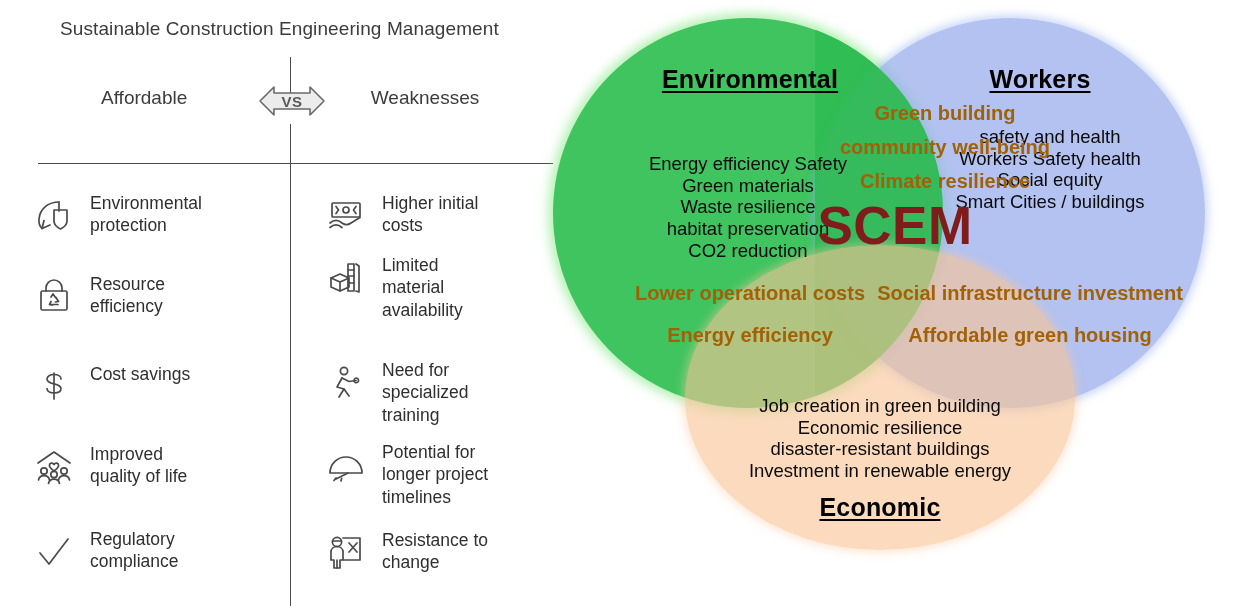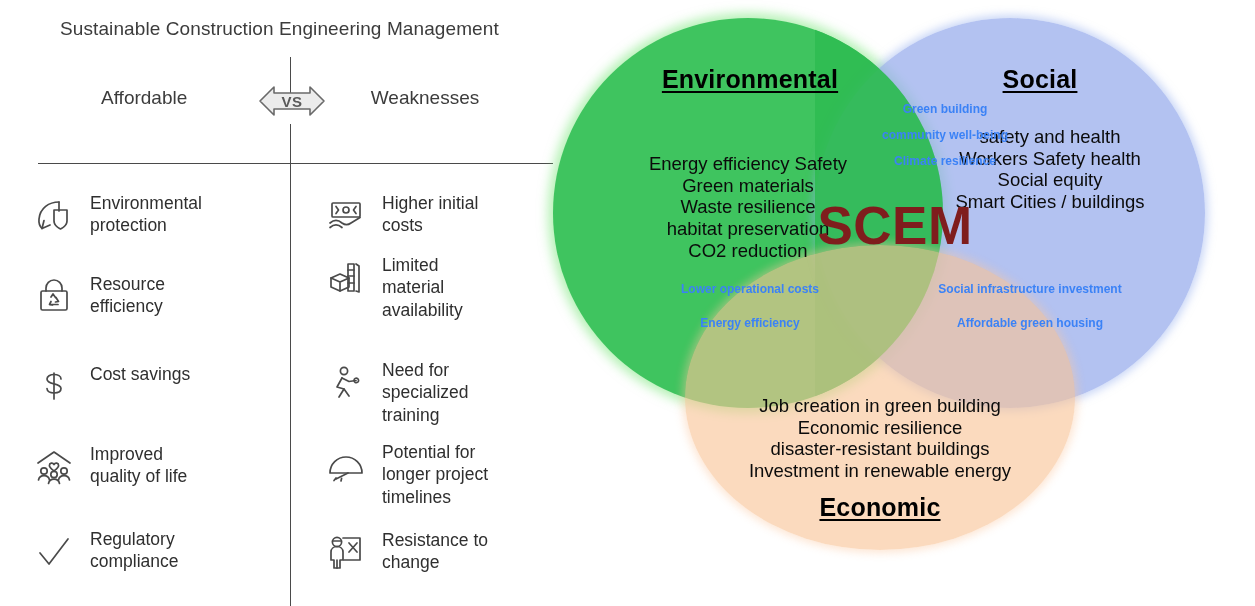--- a/index.html
+++ b/index.html
@@ -93,21 +93,21 @@
 
   .venn-head{
     font-size:25px;font-weight:700;text-decoration:underline;
     text-underline-offset:3px;letter-spacing:.2px;
   }
   .head-env{left:60px;top:65px;width:300px;}
   .head-soc{left:350px;top:65px;width:300px;}
   .head-eco{left:180px;top:493px;width:320px;}
 
   .bodylist{font-size:18.5px;line-height:1.17;color:#0b0b0b;}
-  .boldlist{font-size:12px;font-weight:700;line-height:1.0;color:#3b82f6;}
+  .boldlist{font-size:20px;font-weight:700;line-height:1.0;color:#a16207;}
 
   .env-list{left:-2px;top:153px;width:420px;}
   .soc-list{left:345px;top:126px;width:330px;}
   .eco-list{left:140px;top:395px;width:400px;}
 
   .env-soc-list{left:195px;top:103px;width:420px;}
   .env-soc-list .ln{margin-bottom:14px;}
 
   .env-eco-list{left:40px;top:283px;width:340px;}
   .env-eco-list .ln{margin-bottom:22px;}
@@ -279,21 +279,21 @@
   </div>
 
   <div class="venn">
 
     <div class="circle c-env"></div>
     <div class="circle c-soc"></div>
     <div class="circle c-env-top"></div>
     <div class="circle c-eco"></div>
 
     <div class="vtxt venn-head head-env">Environmental</div>
-    <div class="vtxt venn-head head-soc">Social</div>
+    <div class="vtxt venn-head head-soc">Workers</div>
     <div class="vtxt venn-head head-eco">Economic</div>
 
     <div class="vtxt bodylist env-list">
       <div class="ln nowrap">Energy efficiency Safety</div>
       <div class="ln nowrap">Green materials</div>
       <div class="ln nowrap">Waste resilience</div>
       <div class="ln nowrap">habitat preservation</div>
       <div class="ln nowrap">CO2 reduction</div>
     </div>
 

